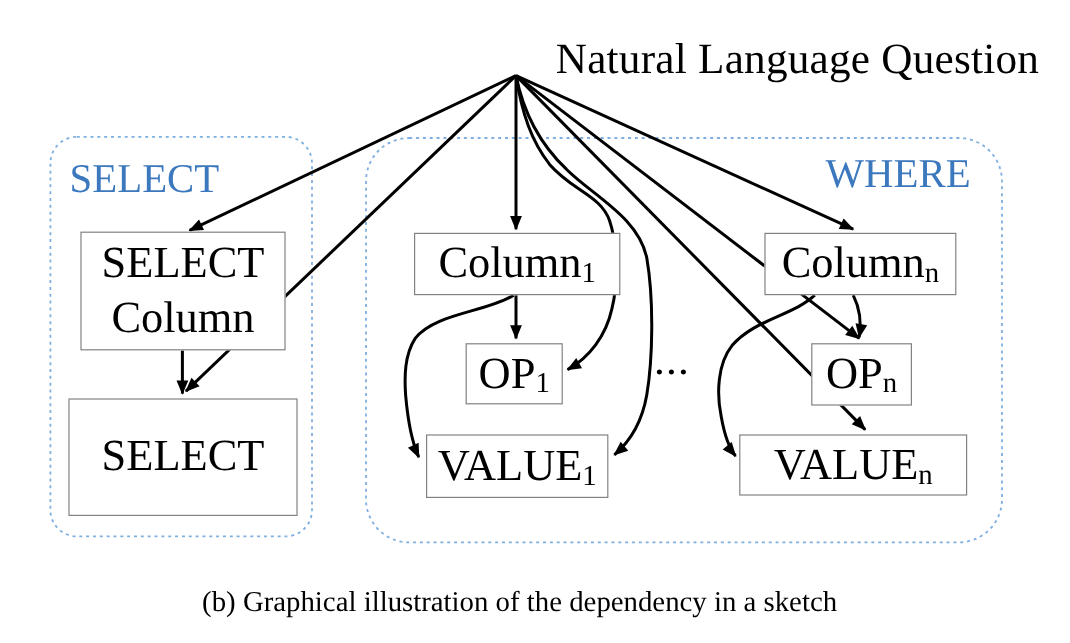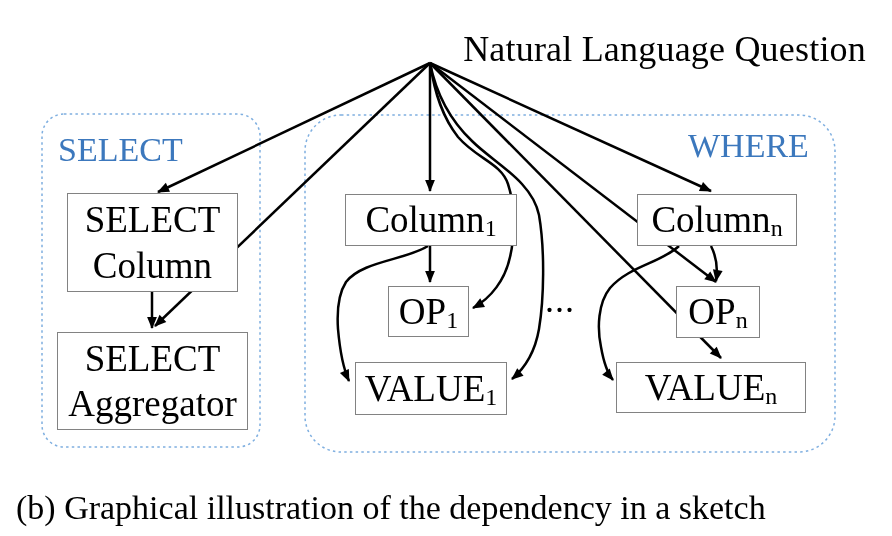--- a/index.html
+++ b/index.html
@@ -14,22 +14,22 @@
     font-family:"Liberation Serif","DejaVu Serif",serif;color:#000;
     overflow:hidden;
   }
   #stage{position:absolute;left:0;top:0;width:892px;height:536px;}
   svg.layer{position:absolute;left:0;top:0;}
   .title{
     position:absolute;left:0;top:14px;width:866px;text-align:right;
     font-size:36px;line-height:1.1;letter-spacing:0.2px;margin-top:16px;
   }
   .caption{
-    position:absolute;left:16px;top:489px;width:866px;text-align:left;
-    font-size:34px;line-height:1.1;
+    position:absolute;left:0;top:489px;width:866px;text-align:center;
+    font-size:24px;line-height:1.1;
   }
   .group-label{
     position:absolute;font-size:34px;line-height:1;color:var(--accent-blue);
   }
   .group-label.select{left:58px;top:133px;}
   .group-label.where{left:688px;top:129px;width:130px;text-align:left;}
   .node{
     position:absolute;background:#ffffff;border:1.5px solid var(--box-border);
     display:flex;align-items:center;justify-content:center;
     font-size:37px;line-height:1.22;text-align:center;box-sizing:border-box;
@@ -86,21 +86,20 @@
 
   <div class="node" style="left:67px;top:193px;width:171px;height:99px;">
     <div>
       <div>SELECT</div>
       <div>Column</div>
     </div>
   </div>
   <div class="node" style="left:57px;top:332px;width:191px;height:98px;">
     <div>
       <div>SELECT</div>
-      <div>Aggregator</div>
     </div>
   </div>
 
   <div class="node" style="left:345px;top:194px;width:172px;height:52px;">
     <span>Column</span>
       <span class="sub">1</span>
   </div>
   <div class="node" style="left:388px;top:286px;width:81px;height:51px;">
     <span>OP</span>
       <span class="sub">1</span>

